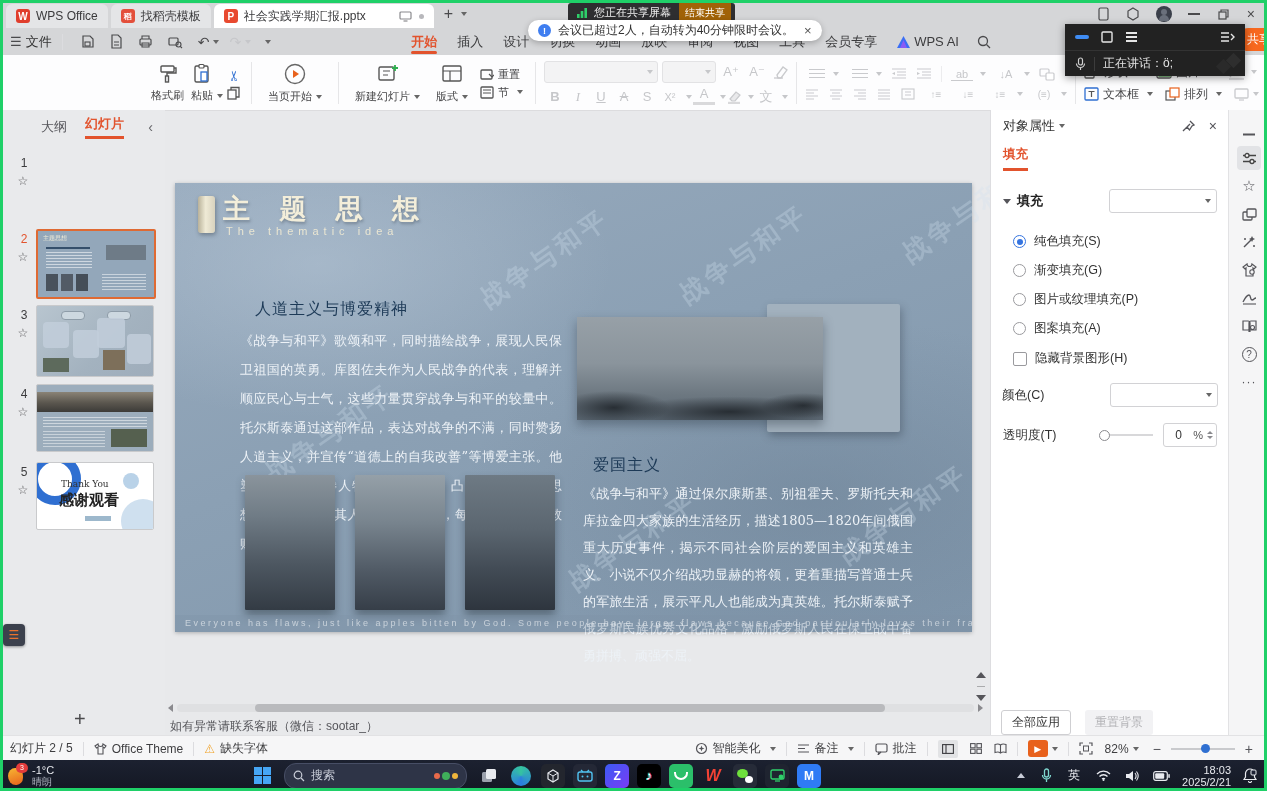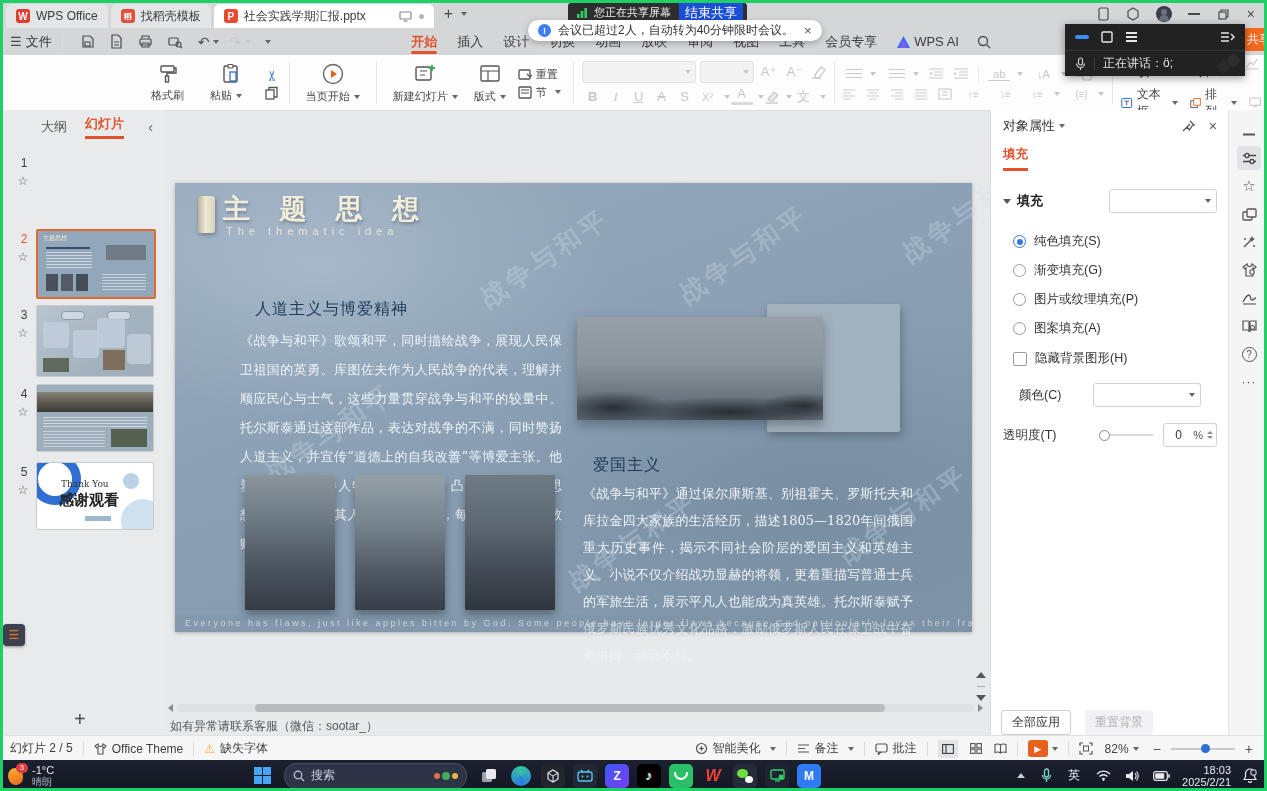--- a/index.html
+++ b/index.html
@@ -198,21 +198,21 @@
     <div class="flex" style="position:absolute;left:145px;top:5px;height:46px">
 
       <div style="display:flex;flex-direction:column;align-items:center;margin:0 6px">
         <svg width="22" height="22" viewBox="0 0 22 22">
             <rect x="4" y="3" width="13" height="6" rx="1" fill="none" stroke="#555" stroke-width="1.4"></rect>
             <path d="M17 5h2v5H10v3" fill="none" stroke="#555" stroke-width="1.4"></path>
             <rect x="8.5" y="13" width="3" height="6" fill="none" stroke="#555" stroke-width="1.4"></rect>
           </svg>
         <span class="rlabel">格式刷</span>
       </div>
-      <div style="display:flex;flex-direction:column;align-items:flex-end;margin:0 20px">
+      <div style="display:flex;flex-direction:column;align-items:flex-start;margin:0 1px">
         <svg width="22" height="22" viewBox="0 0 22 22">
             <rect x="4" y="3" width="13" height="16" rx="1.5" fill="none" stroke="#555" stroke-width="1.4"></rect>
             <rect x="8" y="1.5" width="5" height="3.5" rx="1" fill="#fff" stroke="#555" stroke-width="1.2"></rect>
             <rect x="10" y="9" width="6" height="9" fill="#fff" stroke="#2f6fd1" stroke-width="1.3"></rect>
           </svg>
         <span class="rlabel"><span>粘贴</span><span class="cv"></span></span>
       </div>
       <div style="display:flex;flex-direction:column;gap:4px;margin:0 2px">
         <span style="font-size:14px;color:#2f6fd1;transform:rotate(-90deg)">✂</span>
         <svg width="15" height="15" viewBox="0 0 15 15">
@@ -444,21 +444,21 @@
     </div>
   </div>
 
   <div id="share-pill" class="ab">
     <svg width="12" height="11" viewBox="0 0 12 11" style="margin-right:6px">
         <rect x="1" y="7" width="2.6" height="4" fill="#2fcf6a"></rect>
         <rect x="4.7" y="4" width="2.6" height="7" fill="#2fcf6a"></rect>
         <rect x="8.4" y="1" width="2.6" height="10" fill="#2fcf6a"></rect>
       </svg>
     <span style="color:#f0f0f0;font-size:11px;margin-right:8px">您正在共享屏幕</span>
-    <span style="background:#1d4ed8;color:#fff;font-size:13px;border-radius:3px;padding:5px 6px">结束共享</span>
+    <span style="background:#a16207;color:#fff;font-size:10px;border-radius:3px;padding:5px 6px">结束共享</span>
   </div>
   <div id="notif" class="ab">
     <span style="width:13px;height:13px;border-radius:50%;background:#3f7ef0;color:#fff;font-size:9px;font-weight:bold;display:flex;align-items:center;justify-content:center;margin-right:7px">!</span>
     <span style="font-size:12px;color:#333;margin-right:10px">会议已超过2人，自动转为40分钟限时会议。</span>
     <span style="font-size:13px;color:#555">×</span>
   </div>
 
   <div id="sidebar" class="ab">
     <div class="flex" style="height:34px;justify-content:center;gap:18px;position:relative">
       <span style="font-size:13px;color:#55555a">大纲</span>
@@ -607,21 +607,21 @@
     </div>
     <div class="flex" style="margin:12px 0 11px 22px">
       <span class="radio"></span>
       <span style="font-size:12.5px">图案填充(A)</span>
     </div>
     <div class="flex" style="margin:13px 0 0 22px">
       <span style="width:12px;height:12px;border:1px solid #9a9a9e;border-radius:2px;background:#fff;margin-right:8px"></span>
       <span style="font-size:12.5px">隐藏背景图形(H)</span>
     </div>
 
-    <div class="flex" style="margin:16px 28px 0">
+    <div class="flex" style="margin:16px 11px 0">
       <span style="font-size:12.5px">颜色(C)</span>
       <span style="flex:1"></span>
       <div class="pcombo" style="width:96px">
           <span class="cv"></span>
         </div>
     </div>
 
     <div class="flex" style="margin:16px 12px 0">
       <span style="font-size:12.5px">透明度(T)</span>
       <span style="flex:1"></span>

